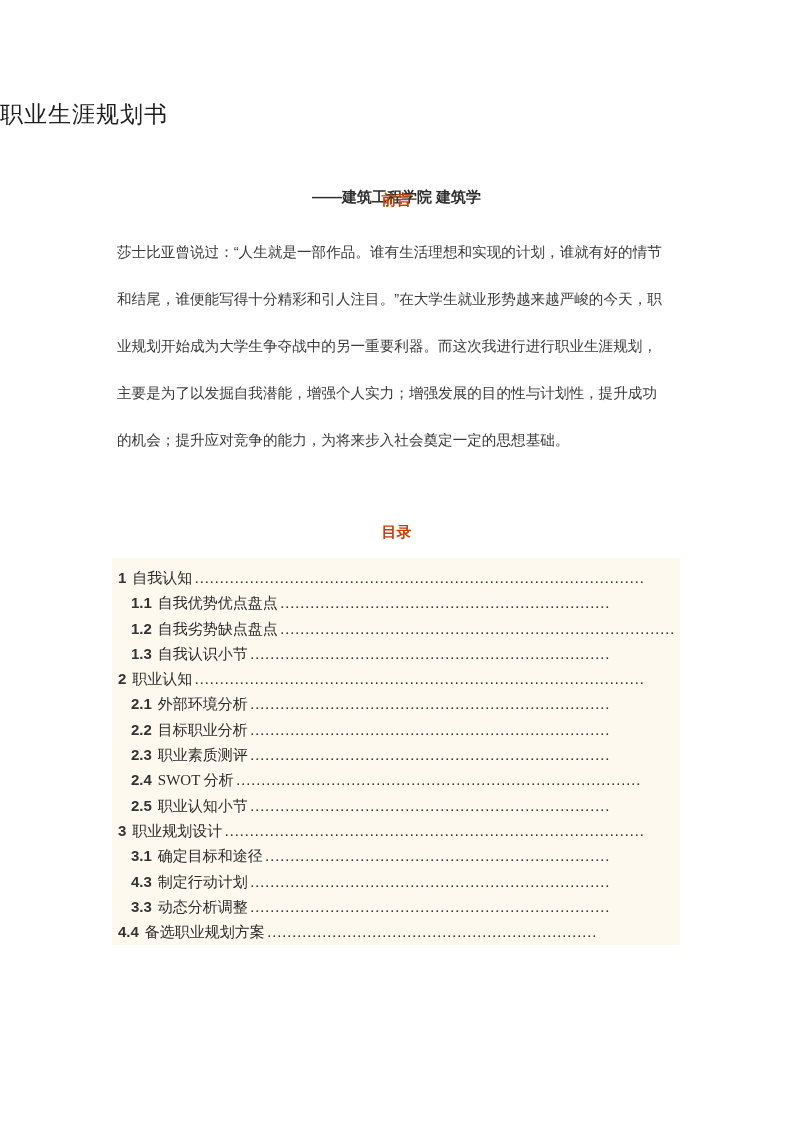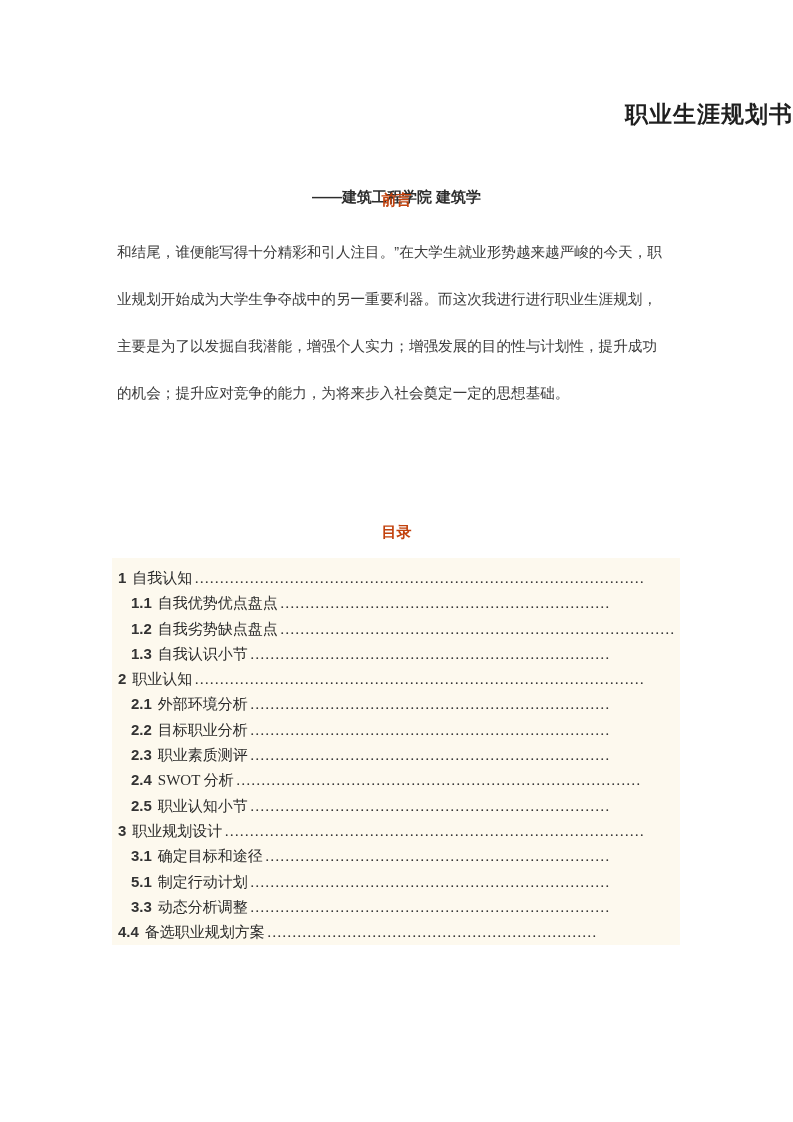--- a/index.html
+++ b/index.html
@@ -7,23 +7,23 @@
     position: relative;
     width: 793px;
     height: 1122px;
     background: #ffffff;
     overflow: hidden;
     font-family: "Liberation Sans", sans-serif;
   }
   .doc-title {
     position: absolute;
     top: 99px; left: 0; width: 100%;
-    text-align: right;
+    text-align: left;
     font-size: 23px;
-    font-weight: 700;
+    font-weight: 400;
     letter-spacing: 1px;
     color: #1f1f1f;
   }
   .doc-subtitle {
     position: absolute;
     top: 152px; left: 0; width: 100%;
     text-align: center;
     font-size: 15px;
     font-weight: 700;
     color: #2d2d2d;
@@ -84,20 +84,21 @@
 <body>
 
 <div class="page">
   <div class="doc-title">职业生涯规划书</div>
 
   <div class="doc-subtitle">——建筑工程学院 建筑学</div>
 
   <div class="section-heading preface-heading">前言</div>
 
   <div class="preface">
+      <div class="preface-line">莎士比亚曾说过：“人生就是一部作品。谁有生活理想和实现的计划，谁就有好的情节</div>
       <div class="preface-line">和结尾，谁便能写得十分精彩和引人注目。”在大学生就业形势越来越严峻的今天，职</div>
       <div class="preface-line">业规划开始成为大学生争夺战中的另一重要利器。而这次我进行进行职业生涯规划，</div>
       <div class="preface-line">主要是为了以发掘自我潜能，增强个人实力；增强发展的目的性与计划性，提升成功</div>
       <div class="preface-line">的机会；提升应对竞争的能力，为将来步入社会奠定一定的思想基础。</div>
     </div>
 
   <div class="section-heading toc-heading">目录</div>
 
   <div class="toc-box">
       <div class="toc-row"><span class="toc-num">1</span><span class="toc-title">自我认知</span><span class="toc-leader">………………………………………………………………………………</span></div>
@@ -105,17 +106,17 @@
       <div class="toc-row sub"><span class="toc-num">1.2</span><span class="toc-title">自我劣势缺点盘点</span><span class="toc-leader">………………………………………………………………………</span></div>
       <div class="toc-row sub"><span class="toc-num">1.3</span><span class="toc-title">自我认识小节</span><span class="toc-leader">………………………………………………………………</span></div>
       <div class="toc-row"><span class="toc-num">2</span><span class="toc-title">职业认知</span><span class="toc-leader">………………………………………………………………………………</span></div>
       <div class="toc-row sub"><span class="toc-num">2.1</span><span class="toc-title">外部环境分析</span><span class="toc-leader">………………………………………………………………</span></div>
       <div class="toc-row sub"><span class="toc-num">2.2</span><span class="toc-title">目标职业分析</span><span class="toc-leader">………………………………………………………………</span></div>
       <div class="toc-row sub"><span class="toc-num">2.3</span><span class="toc-title">职业素质测评</span><span class="toc-leader">………………………………………………………………</span></div>
       <div class="toc-row sub"><span class="toc-num">2.4</span><span class="toc-title">SWOT 分析</span><span class="toc-leader">………………………………………………………………………</span></div>
       <div class="toc-row sub"><span class="toc-num">2.5</span><span class="toc-title">职业认知小节</span><span class="toc-leader">………………………………………………………………</span></div>
       <div class="toc-row"><span class="toc-num">3</span><span class="toc-title">职业规划设计</span><span class="toc-leader">…………………………………………………………………………</span></div>
       <div class="toc-row sub"><span class="toc-num">3.1</span><span class="toc-title">确定目标和途径</span><span class="toc-leader">……………………………………………………………</span></div>
-      <div class="toc-row sub"><span class="toc-num">5.1</span><span class="toc-title">制定行动计划</span><span class="toc-leader">………………………………………………………………</span></div>
+      <div class="toc-row sub"><span class="toc-num">4.3</span><span class="toc-title">制定行动计划</span><span class="toc-leader">………………………………………………………………</span></div>
       <div class="toc-row sub"><span class="toc-num">3.3</span><span class="toc-title">动态分析调整</span><span class="toc-leader">………………………………………………………………</span></div>
       <div class="toc-row"><span class="toc-num">4.4</span><span class="toc-title">备选职业规划方案</span><span class="toc-leader">…………………………………………………………</span></div>
     </div>
 </div>
 
 </body></html>

